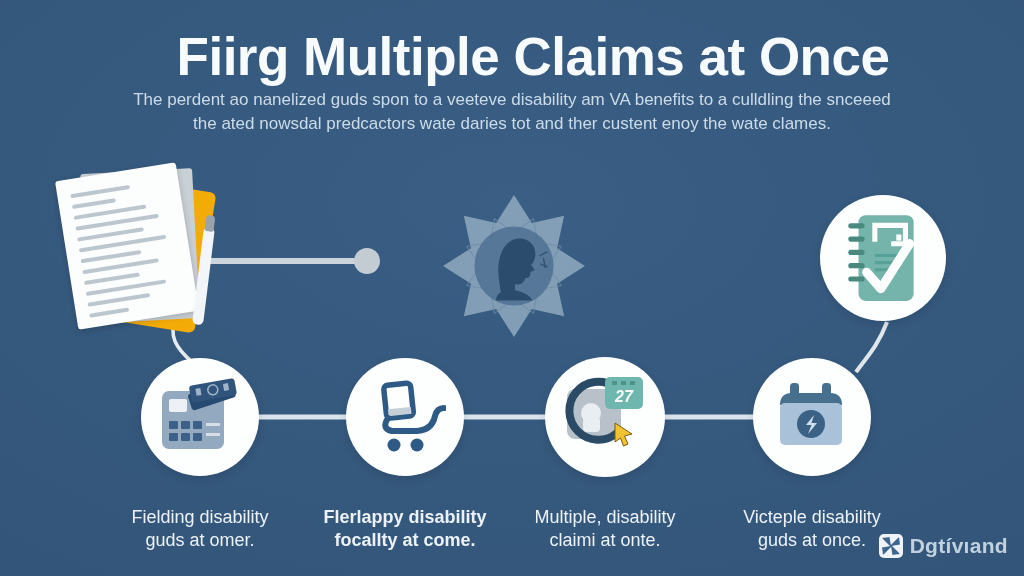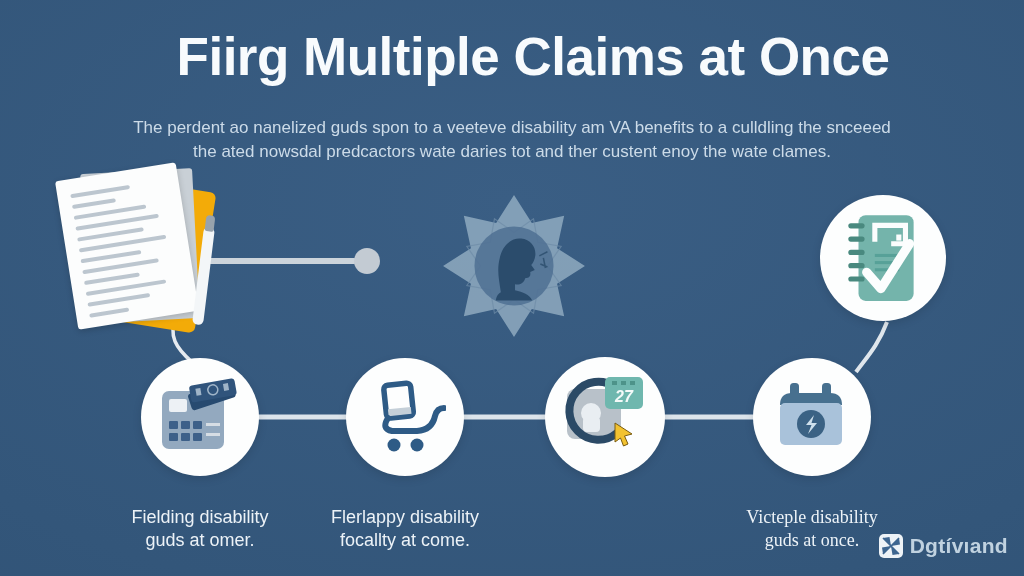--- a/index.html
+++ b/index.html
@@ -12,21 +12,21 @@
   .stage{
     position:relative;width:1024px;height:576px;overflow:hidden;
     background:radial-gradient(130% 130% at 50% 35%, #3a5e84 0%, var(--background) 55%, #2d4f72 100%);
   }
   
   .title{
     position:absolute;top:26px;left:0;width:100%;text-align:center;
     font-size:53px;font-weight:700;color:var(--title);letter-spacing:-0.5px;margin-left:21px;
   }
   .subtitle{
-    position:absolute;top:116px;left:112px;width:800px;text-align:center;
+    position:absolute;top:88px;left:112px;width:800px;text-align:center;
     font-size:17px;font-weight:500;color:var(--subtitle);line-height:24px;
   }
   
   .connectors{position:absolute;left:0;top:0;z-index:2;pointer-events:none;}
   
   .doc-group{position:absolute;left:58px;top:165px;width:190px;height:190px;z-index:3;}
   .folder{position:absolute;left:30px;top:18px;width:118px;height:142px;background:var(--accent-yellow);
     border-radius:6px;transform:rotate(9deg);}
   .back-sheet{position:absolute;left:26px;top:6px;width:112px;height:150px;background:#c9d0d6;
     border-radius:3px;transform:rotate(-3deg);}
@@ -55,21 +55,21 @@
   .circle{position:absolute;background:var(--circle);border-radius:50%;z-index:4;
     display:flex;align-items:center;justify-content:center;box-shadow:0 3px 10px rgba(0,0,0,.12);}
   .big-circle{left:820px;top:195px;width:126px;height:126px;}
   .c1{left:141px;top:358px;width:118px;height:118px;}
   .c2{left:346px;top:358px;width:118px;height:118px;}
   .c3{left:545px;top:357px;width:120px;height:120px;font-style:italic;}
   .c4{left:753px;top:358px;width:118px;height:118px;}
   
   .caption{position:absolute;top:506px;width:210px;text-align:center;color:var(--caption);
     font-size:18px;line-height:23px;z-index:5;}
-  .cap1{left:95px;} .cap2{left:300px;} .cap3{left:500px;} .cap4{left:707px;font-family:Liberation Serif, serif;}
+  .cap1{left:95px;} .cap2{left:300px;font-weight:bold;} .cap3{left:500px;} .cap4{left:707px;}
   
   .logo{position:absolute;right:16px;bottom:18px;display:flex;gap:7px;z-index:5;}
   .logo-text{font-size:21px;font-weight:700;color:#c0d2e0;letter-spacing:.3px;}
 </style>
 </head>
 <body>
 
 <div class="stage">
 
   <svg class="emblem" width="152" height="150" viewBox="0 0 150 148">
@@ -199,20 +199,24 @@
   </div>
 
   <div class="caption cap1">
     <div>Fielding disability</div>
     <div>guds at omer.</div>
   </div>
   <div class="caption cap2">
     <div>Flerlappy disability</div>
     <div>focallty at come.</div>
   </div>
+  <div class="caption cap3">
+    <div>Multiple, disability</div>
+    <div>claimi at onte.</div>
+  </div>
   <div class="caption cap4">
     <div>Victeple disability</div>
     <div>guds at once.</div>
   </div>
 
   <div class="logo">
     <svg width="24" height="24" viewBox="0 0 24 24">
       <rect x="0" y="0" width="24" height="24" rx="5" fill="#eef3f7"></rect>
       <path fill="#3e6690" d="M12 12 L4 4 L10.5 3 Z M12 12 L20 4 L21 10.5 Z M12 12 L20 20 L13.5 21 Z M12 12 L4 20 L3 13.5 Z"></path>
       <path stroke="#3e6690" stroke-width="1.6" d="M4 4 L20 20 M20 4 L4 20"></path>

